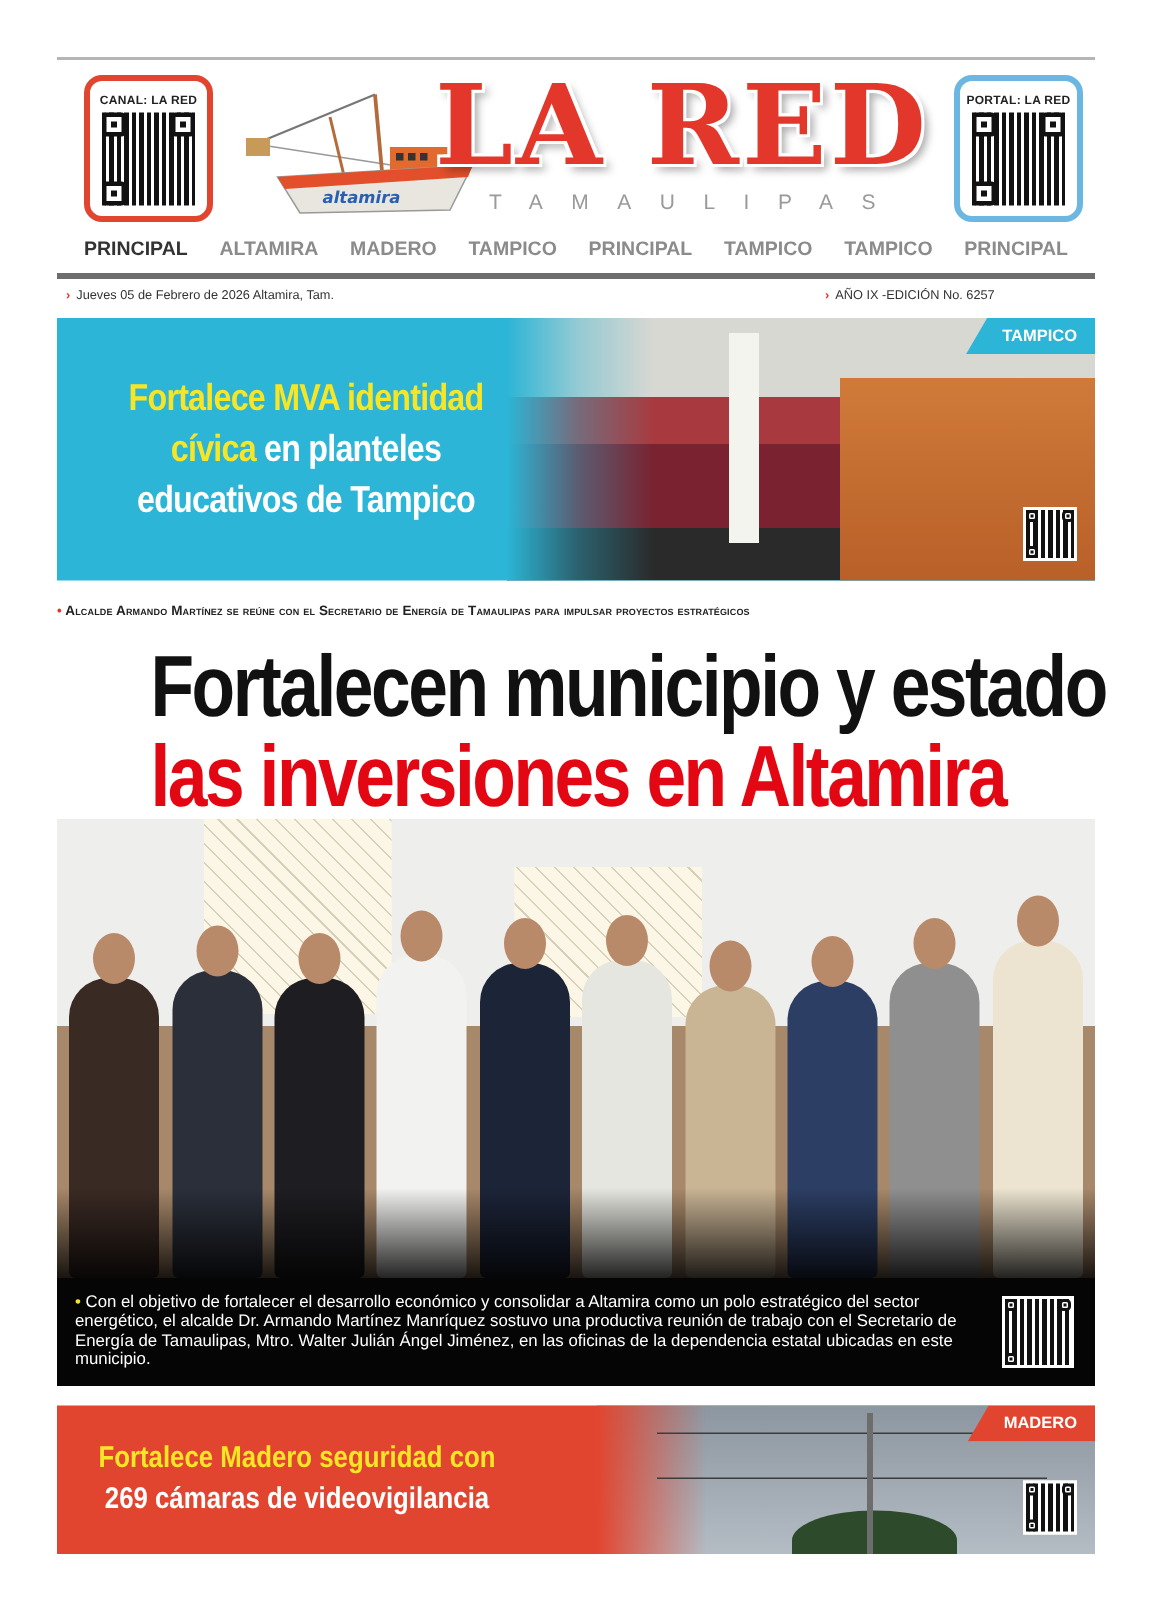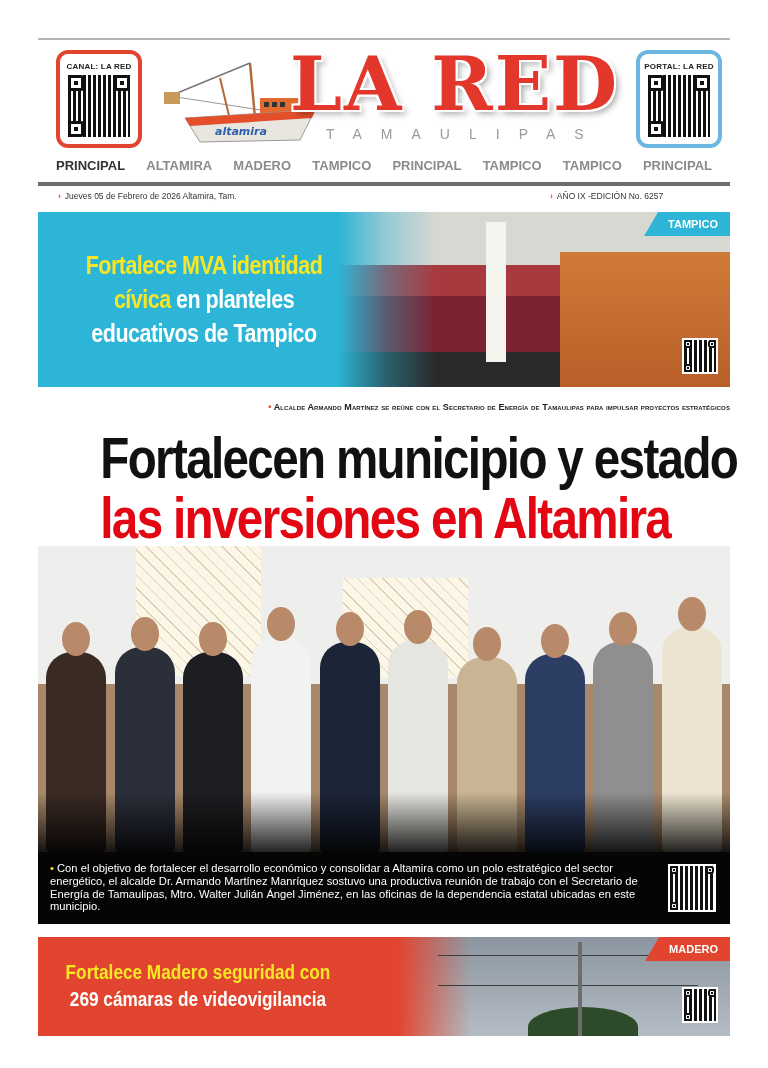--- a/index.html
+++ b/index.html
@@ -44,21 +44,21 @@
   .banner1 .headline .hl { color: #f6e626; }
   .section-tag { position: absolute; top: 0; right: 0; height: 24px; padding: 0 12px 0 24px; color: #fff; font-weight: bold; font-size: 11px; line-height: 24px; clip-path: polygon(14px 0, 100% 0, 100% 100%, 0 100%); }
   .tag-tampico { background: #2cb5d6; }
   .tag-madero { background: #e2452f; }
   .mini-qr { position: absolute; width: 36px; height: 36px; background: #fff; border: 2px solid #fff; }
   .mini-qr .qr { width: 32px; height: 32px; margin: 0; }
   .mini-qr .finder { width: 8px; height: 8px; border-width: 2px; }
   .mini-qr .finder::after { left: 1px; top: 1px; width: 2px; height: 2px; }
 
   
-  .kicker { position: absolute; left: 38px; top: 402px; width: 692px; text-align: right; font-size: 9px; font-weight: bold; color: #222; font-variant: small-caps; letter-spacing: 0.1px; }
+  .kicker { position: absolute; left: 38px; top: 402px; width: 692px; text-align: left; font-size: 9px; font-weight: bold; color: #222; font-variant: small-caps; letter-spacing: 0.1px; }
   .kicker .dot { color: #e2372a; }
 
   
   .main-h1, .main-h2 { position: absolute; left: 38px; width: 692px; text-align: center; font-family: "Liberation Sans", sans-serif; font-weight: bold; font-size: 58px; letter-spacing: -2px; line-height: 60px; white-space: nowrap; }
   .main-h1 { top: 428px; color: #111; transform: scaleX(0.82); transform-origin: center; }
   .main-h2 { top: 488px; color: #e30613; transform: scaleX(0.82); transform-origin: center; }
 
   
   .main-photo { position: absolute; left: 38px; top: 546px; width: 692px; height: 306px; overflow: hidden;
     background: linear-gradient(180deg, #eeeeec 0 45%, #a7886a 45% 100%); }
@@ -133,21 +133,21 @@
   <span>ALTAMIRA</span>
   <span>MADERO</span>
   <span>TAMPICO</span>
   <span>PRINCIPAL</span>
   <span>TAMPICO</span>
   <span>TAMPICO</span>
   <span>PRINCIPAL</span>
 </nav>
 <div class="navbar"></div>
 
-<div class="dateline" style="left:58px;text-align:right;">
+<div class="dateline" style="left:44px;text-align:right;">
   <span class="chev">›</span><span>Jueves 05 de Febrero de 2026 Altamira, Tam.</span>
 </div>
 <div class="dateline" style="left:550px;">
   <span class="chev">›</span><span>AÑO IX -EDICIÓN No. 6257</span>
 </div>
 
 <div class="banner1">
   <div class="photo">
     <div class="flag"></div>
     <div class="dancers"></div>

